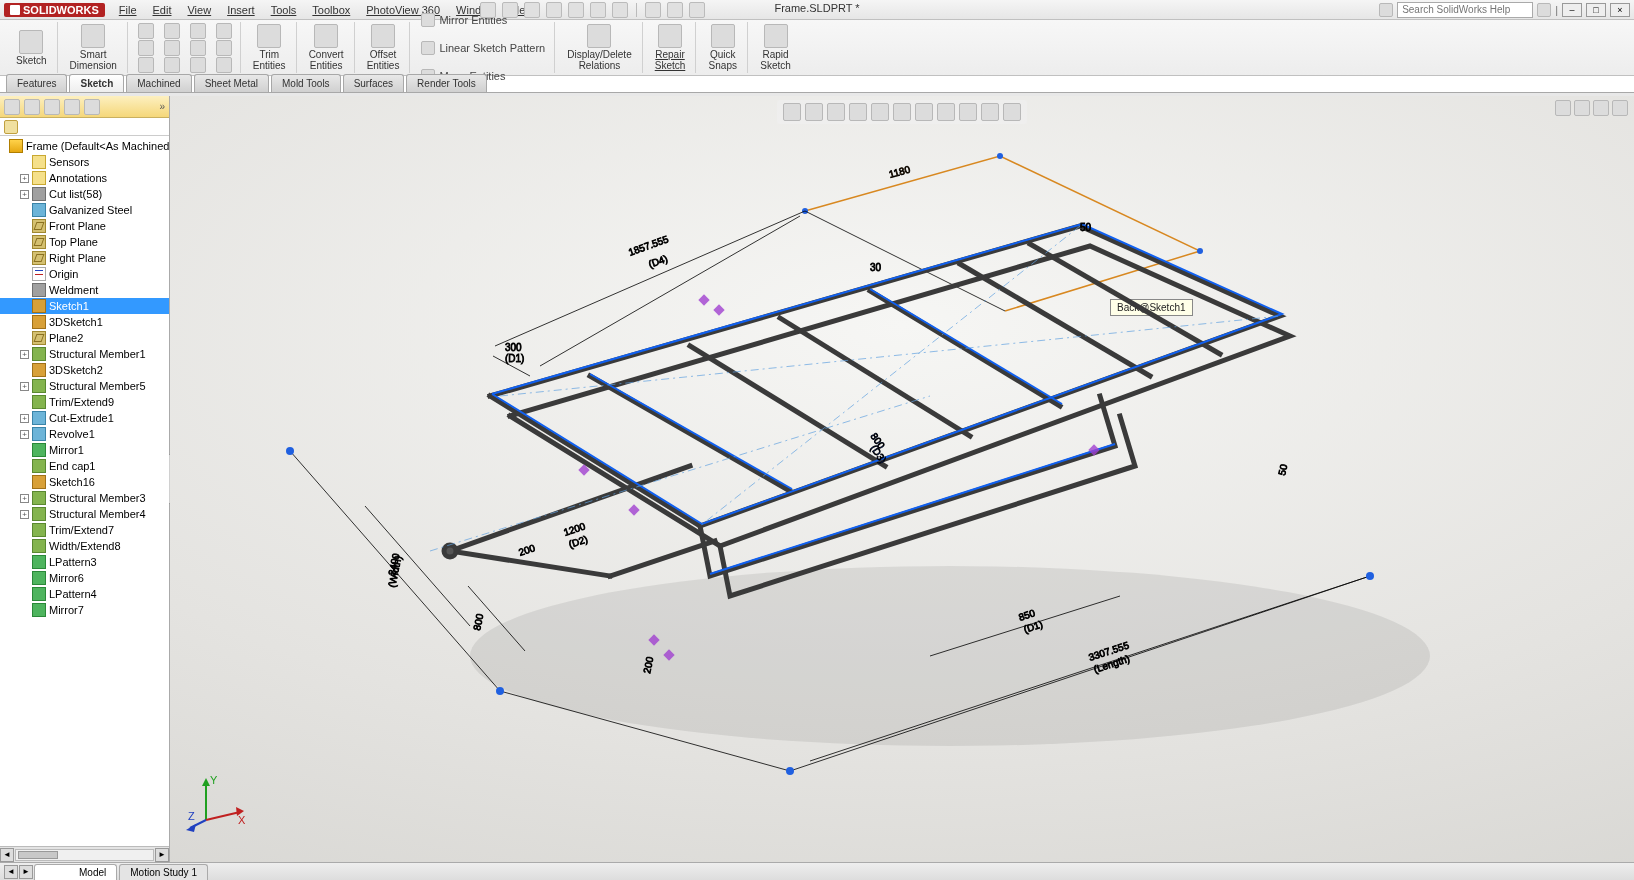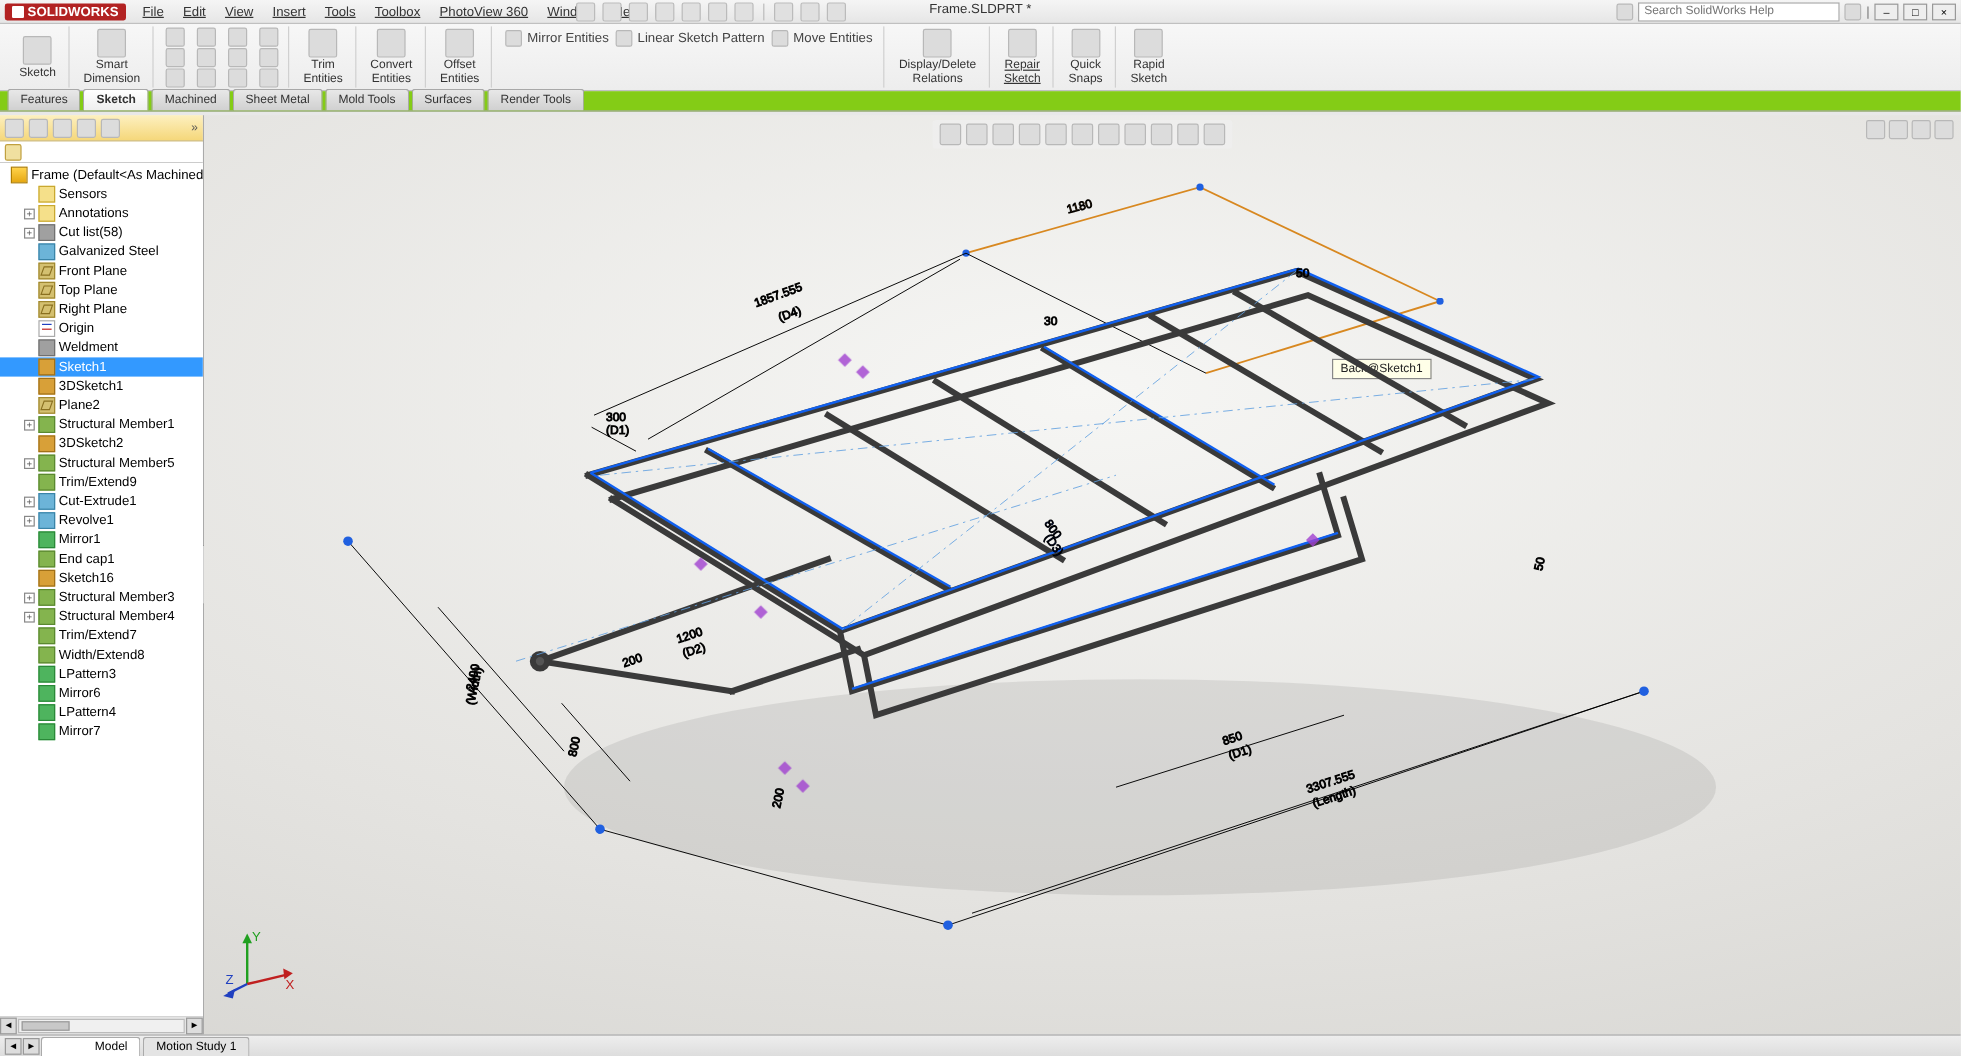--- a/index.html
+++ b/index.html
@@ -5,41 +5,41 @@
 * { margin: 0; padding: 0; box-sizing: border-box; font-family: "Segoe UI", Tahoma, sans-serif; font-size: 11px; }
 body { background: #e8e8e8; width: 1634px; height: 880px; overflow: hidden; position: relative; }
 
 
 .menu-bar { height: 20px; background: linear-gradient(#f5f5f5,#e6e6e6); display: flex; align-items: center; padding: 0 4px; border-bottom: 1px solid #c0c0c0; }
 .sw-logo { background: #b22222; color: #fff; font-weight: bold; font-size: 10px; padding: 1px 6px; border-radius: 2px; margin-right: 6px; display:flex; align-items:center; gap:3px;}
 .sw-logo::before{content:"";display:inline-block;width:10px;height:10px;background:#fff;border-radius:1px;}
 .menu-item { padding: 2px 8px; color: #333; cursor: default; text-decoration: underline; }
 .doc-title { position:absolute; left:50%; transform:translateX(-50%); color:#333; font-size:11px; top:2px;}
 .menu-right { margin-left: auto; display:flex; align-items:center; gap:4px;}
-.search-box { width:168px; height:16px; border:1px solid #aaa; background:#fff; font-size:10px; padding:0 4px; color:#888;}
+.search-box { width:136px; height:16px; border:1px solid #aaa; background:#fff; font-size:10px; padding:0 4px; color:#888;}
 .win-btn { width:20px; height:14px; border:1px solid #999; background:#eee; font-size:9px; text-align:center; line-height:12px; cursor:default;}
 
 
 .qat { position:absolute; left:480px; top:2px; display:flex; gap:6px; align-items:center;}
 .qat .ico { width:16px; height:16px; background:#e0e0e0; border:1px solid #bbb; border-radius:2px;}
 .qat .sep { width:1px; height:14px; background:#bbb; margin:0 2px;}
 
 
 .ribbon { height: 56px; background: linear-gradient(#f7f7f7,#ededed); border-bottom:1px solid #c0c0c0; display:flex; align-items:stretch; padding:2px 6px; gap:2px;}
-.ribbon-group { display:flex; flex-direction:row; align-items:center; justify-content:center; padding:2px 6px; border-right:1px solid #d0d0d0; min-width:50px;}
+.ribbon-group { display:flex; flex-direction:column; align-items:center; justify-content:center; padding:2px 6px; border-right:1px solid #d0d0d0; min-width:50px;gap:12px;}
 .ribbon-big { display:flex; flex-direction:column; align-items:center; gap:1px; padding:2px 4px; cursor:default;}
 .ribbon-big .ico { width:24px; height:24px; }
 .ribbon-big .lbl { font-size:10px; color:#333; text-align:center; line-height:11px;}
 .ribbon-row { display:flex; flex-direction:column; gap:1px; padding:2px;}
 .ribbon-small { display:flex; align-items:center; gap:4px; padding:1px 3px; font-size:10px; color:#444; cursor:default;}
 .ribbon-small .ico{width:14px;height:14px;}
 .ico{display:inline-block;background:#dcdcdc;border:1px solid #b8b8b8;border-radius:2px;}
 
 
-.cm-tabs { height:17px; background:#84cc16; display:flex; align-items:flex-end; padding-left:6px; border-bottom:1px solid #a8a8a8;}
+.cm-tabs { height:17px; background:#ffffff; display:flex; align-items:flex-end; padding-left:6px; border-bottom:1px solid #a8a8a8;}
 .cm-tab { padding:3px 10px; background:linear-gradient(#e8e8e8,#d0d0d0); border:1px solid #a8a8a8; border-bottom:none; border-radius:3px 3px 0 0; margin-right:2px; font-size:10px; color:#333; cursor:default;}
 .cm-tab.active { background:linear-gradient(#fff,#eee); font-weight:bold;}
 
 
 .main { position:absolute; top:96px; bottom:18px; left:0; right:0; display:flex;}
 
 
 .fm-panel { width:170px; background:#f0f0f0; border-right:1px solid #aaa; display:flex; flex-direction:column;}
 .fm-tabs { height:22px; background:linear-gradient(#fdf0c0,#f5d77a); display:flex; align-items:center; gap:4px; padding:0 4px; border-bottom:1px solid #c9b060;}
 .fm-tabs .ico{width:16px;height:16px;}

